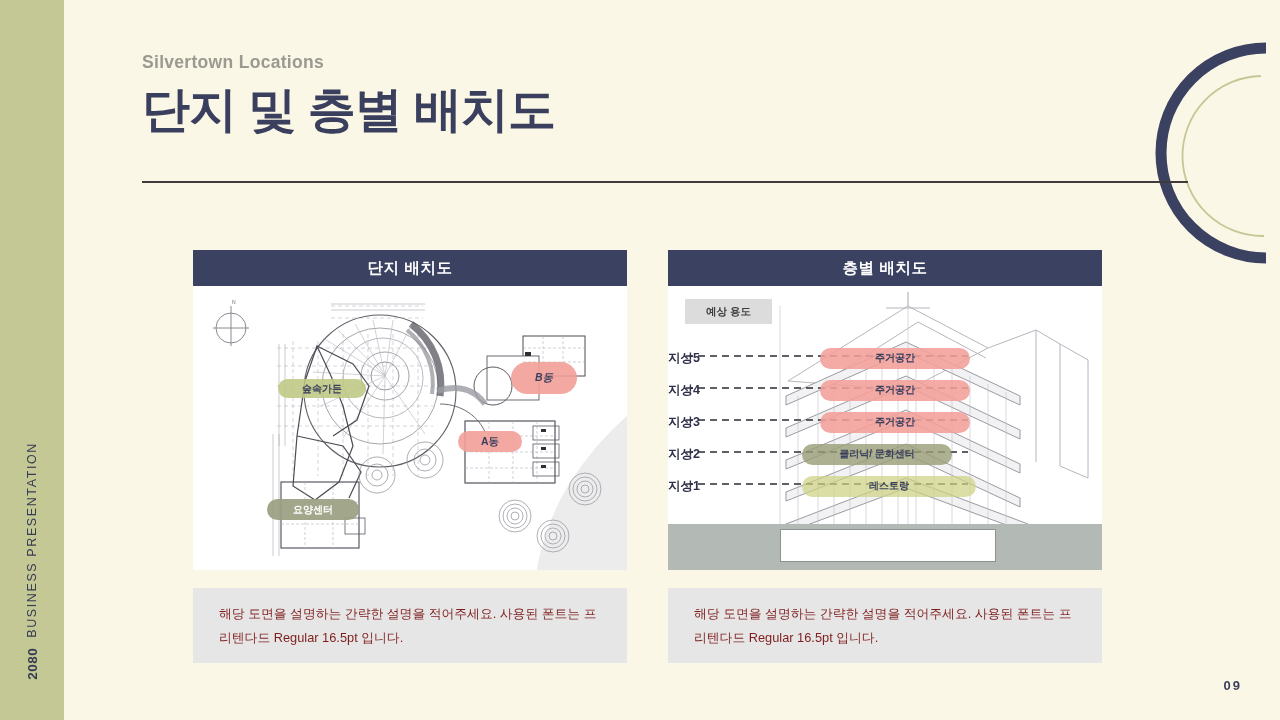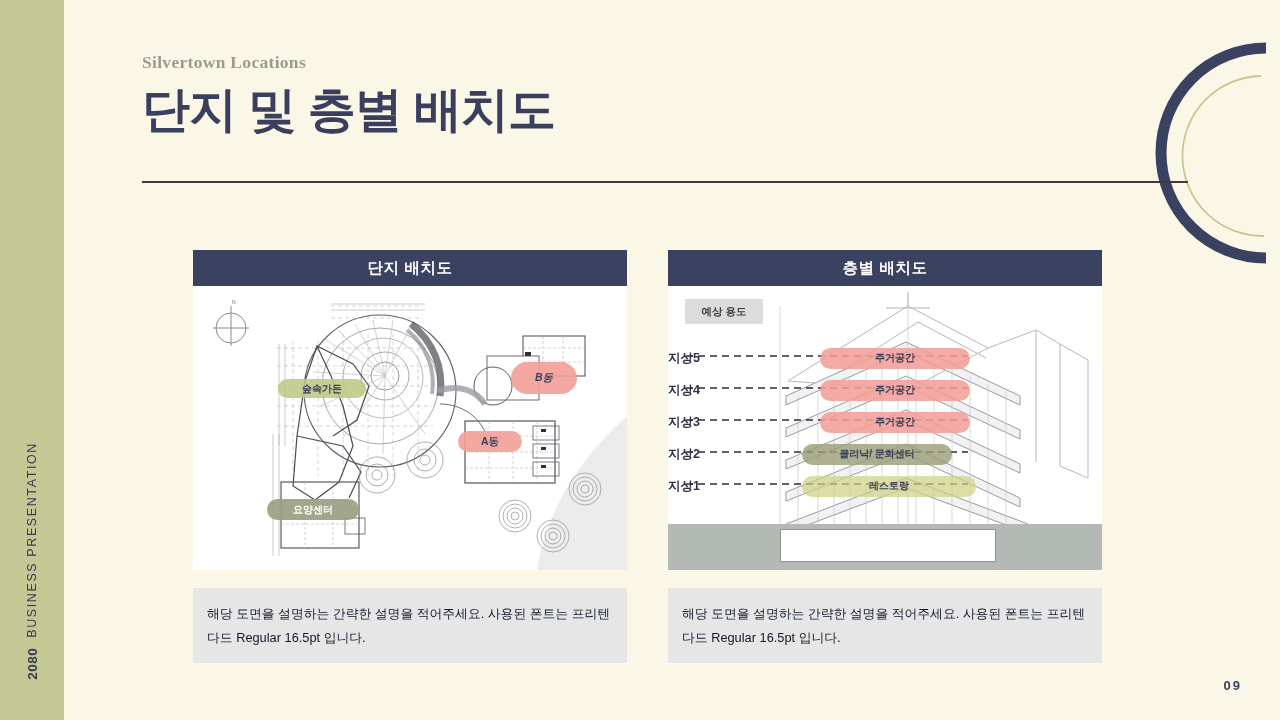--- a/index.html
+++ b/index.html
@@ -62,21 +62,20 @@
     pointer-events: none;
   }
 
   
   #header { position: absolute; left: 142px; top: 52px; z-index: 3; }
   #eyebrow {
     font-size: 17.5px;
     font-weight: bold;
     color: #9a9a90;
     letter-spacing: 0.3px;
-    font-family: Liberation Serif, serif;
   }
   #page-title {
     margin-top: 12px;
     font-size: 48px;
     font-weight: bold;
     color: #3a3f5e;
     letter-spacing: -1px;
     line-height: 1.05;
   }
   #title-rule {
@@ -113,24 +112,24 @@
   .card-body {
     position: relative;
     height: 284px;
     background: #ffffff;
     overflow: hidden;
   }
   .card-caption {
     margin-top: 18px;
     min-height: 62px;
     background: #e6e6e6;
-    padding: 14px 14px;
+    padding: 14px 26px;
     font-size: 12.8px;
     line-height: 1.85;
-    color: #0f172a;
+    color: #7f1d1d;
   }
 
   
   .pill {
     position: absolute;
     display: flex;
     align-items: center;
     justify-content: center;
     border-radius: 999px;
     font-weight: bold;
@@ -164,21 +163,21 @@
     background: rgba(154,160,130,0.92);
     color: #ffffff;
   }
 
   
   #floors-svg { position: absolute; inset: 0; z-index: 2; }
 
   #usage-tag {
     position: absolute;
     left: 17px; top: 13px;
-    width: 78px; height: 25px;
+    width: 87px; height: 25px;
     background: #dcdcdc;
     display: flex;
     align-items: center;
     justify-content: center;
     font-size: 10.5px;
     font-weight: bold;
     color: #3c3c3c;
     z-index: 6;
   }
 

